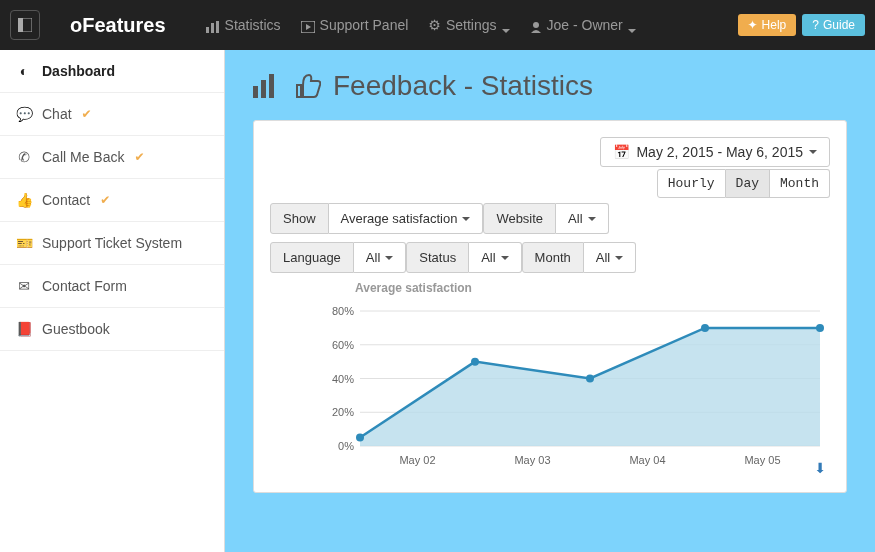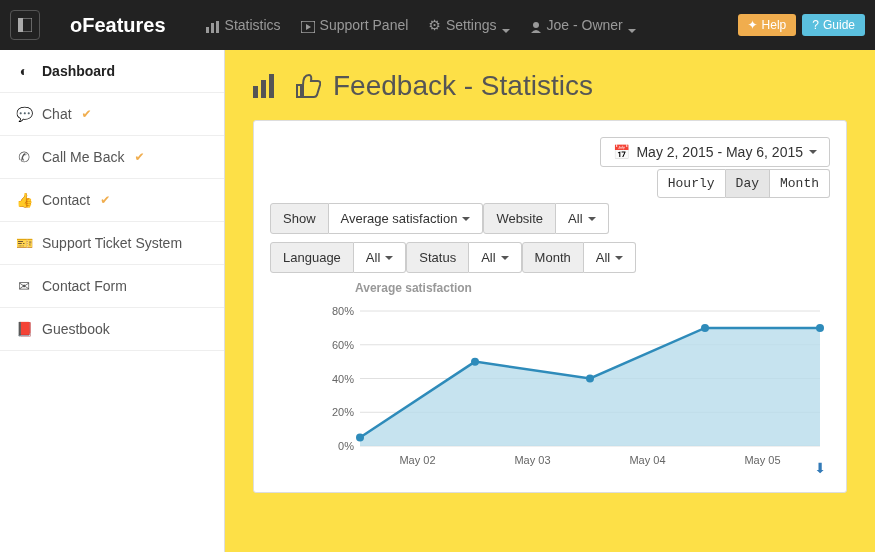--- a/index.html
+++ b/index.html
@@ -12,21 +12,21 @@
 .nav-right { display: flex; gap: 6px; }
 .btn { padding: 4px 10px; border-radius: 3px; font-size: 12px; color: #fff; cursor: pointer; display:inline-flex; align-items:center; gap:4px; }
 .btn-help { background: #f0ad4e; }
 .btn-guide { background: #5bc0de; }
 .layout { display: flex; height: calc(552px - 50px); }
 .sidebar { width: 225px; background: #fff; border-right: 1px solid #ddd; }
 .sidebar-item { padding: 13px 16px; border-bottom: 1px solid #eee; display: flex; align-items: center; gap: 10px; cursor: pointer; color: #555; }
 .sidebar-item.active { font-weight: bold; color: #222; }
 .sidebar-item .s-icon { width: 16px; text-align: center; }
 .badge-warn { color: #f0ad4e; font-size: 12px; }
-.main { flex: 1; background: #fde047; padding: 20px 28px; overflow: auto; }
+.main { flex: 1; background: #7dd3fc; padding: 20px 28px; overflow: auto; }
 .page-title { display: flex; align-items: center; gap: 12px; font-size: 28px; color: #555; margin-bottom: 18px; }
 .panel { background: #fff; border: 1px solid #ddd; border-radius: 3px; padding: 16px; position: relative; }
 .daterange { float: right; border: 1px solid #ccc; border-radius: 3px; padding: 6px 12px; cursor: pointer; margin-bottom: 8px; display:inline-flex; align-items:center; gap:6px; }
 .period { float: right; clear: right; margin-bottom: 12px; font-family: Liberation Mono, monospace; }
 .period .seg { border: 1px solid #ccc; padding: 6px 10px; font-size: 13px; cursor: pointer; background:#fff; }
 .period .seg:first-child { border-radius: 3px 0 0 3px; }
 .period .seg:last-child { border-radius: 0 3px 3px 0; border-left: 0; }
 .period .seg.mid { border-left: 0; }
 .period .seg.active { background: #e6e6e6; }
 .filters { clear: both; display: flex; flex-wrap: wrap; margin-bottom: 8px; }

